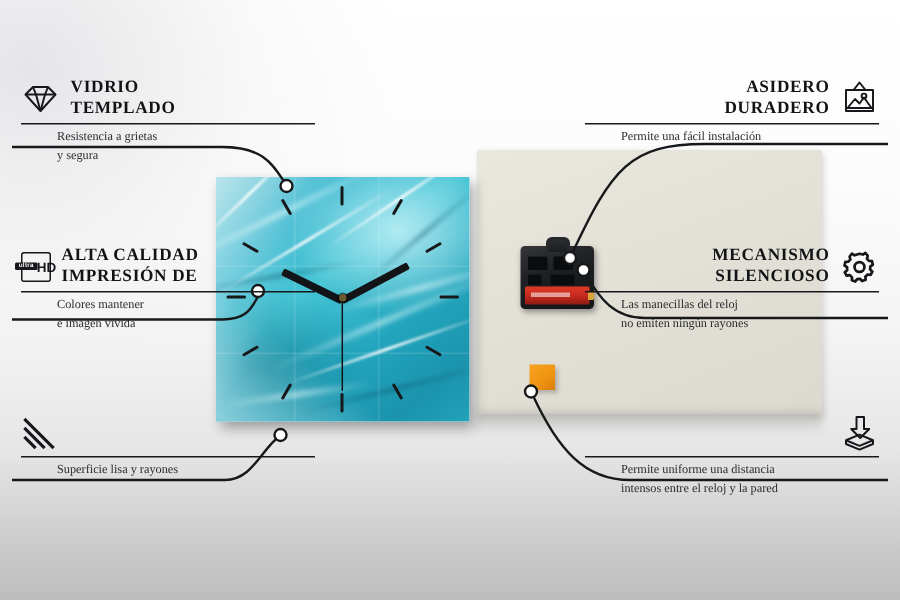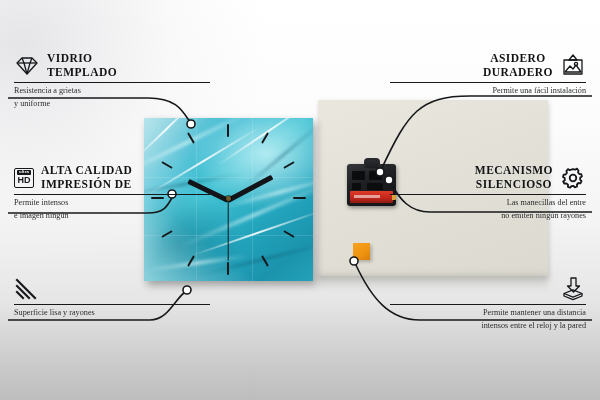--- a/index.html
+++ b/index.html
@@ -129,40 +129,40 @@
   .feat { position:absolute; width:196px; }
   .feat .head { display:flex; align-items:center; gap:7px; }
   .feat.left  .head { justify-content:flex-start; }
   .feat.right .head { justify-content:flex-end; }
   .feat .title {
     font-family:"Liberation Serif", serif;
     font-weight:700; font-size:11.5px; line-height:13.5px;
     letter-spacing:.45px; color:#111315; text-transform:uppercase;
   }
   .feat.left  .title { text-align:left; }
-  .feat.right .title { text-align:center; }
+  .feat.right .title { text-align:right; }
   .rule { height:1px; background:#16181a; margin-top:3px; }
   .feat .desc {
     font-family:"Liberation Serif", serif;
-    font-size:8.2px; line-height:10.2px; color:#2a2c2e; margin-top:3px;
+    font-size:8.2px; line-height:10.2px; color:#2a2c2e; margin-top:3px;margin-left:24px;
   }
   .feat.left  .desc { text-align:left; }
-  .feat.right .desc { text-align:right; }
+  .feat.right .desc { }
   .ico { flex:0 0 auto; width:26px; height:24px; display:block; }
 
   .f1 { left:14px;  top:52px;  }
   .f2 { left:14px;  top:164px; }
   .f3 { left:14px;  top:277px; }
   .f4 { left:390px; top:52px;  }
   .f5 { left:390px; top:164px; }
   .f6 { left:390px; top:277px; }
 
   .hdbadge {
     width:20px; height:20px; border:1.4px solid #15171a; border-radius:2px;
-    display:flex; flex-direction:column; align-items:center; justify-content:center;
+    display:flex; align-items:center; justify-content:center;
     line-height:1; font-family:"Liberation Sans", sans-serif;
   }
   .hdbadge .u { font-size:4.2px; font-weight:700; letter-spacing:.2px; color:#15171a;
                 background:#15171a; color:#fff; padding:0 2px; border-radius:1px; }
   .hdbadge .h { font-size:9px; font-weight:700; color:#15171a; margin-top:1px; }
 </style>
 </head>
 <body>
 
 <div id="stage">
@@ -257,37 +257,37 @@
             <path d="M18 4 L16 9 L13 20"></path>
         </g>
       </svg>
       <div>
         <div class="title">VIDRIO</div>
         <div class="title">TEMPLADO</div>
       </div>
     </div>
     <div class="rule"></div>
     <div class="desc">Resistencia a grietas</div>
-    <div class="desc">y uniforme</div>
+    <div class="desc">y segura</div>
   </div>
 
   <div class="feat left f2">
     <div class="head">
       <div class="hdbadge">
         <span class="u">ultra</span>
         <span class="h">HD</span>
       </div>
       <div>
         <div class="title">ALTA CALIDAD</div>
         <div class="title">IMPRESIÓN DE</div>
       </div>
     </div>
     <div class="rule"></div>
-    <div class="desc">Permite intensos</div>
-    <div class="desc">e imagen ningún</div>
+    <div class="desc">Colores mantener</div>
+    <div class="desc">e imagen vívida</div>
   </div>
 
   <div class="feat left f3">
     <div class="head">
       <svg class="ico" viewBox="0 0 26 24">
         <g stroke="#15171a" stroke-width="2.1" stroke-linecap="square">
           <path d="M3 3 L21 21"></path>
             <path d="M3 9 L15 21"></path>
             <path d="M3 15 L9 21"></path>
         </g>
@@ -323,32 +323,32 @@
         <div class="title">SILENCIOSO</div>
       </div>
       <svg class="ico" viewBox="0 0 26 24">
         <g fill="none" stroke="#15171a" stroke-width="1.8" stroke-linejoin="round">
           <path d="M13 3.2 l2.3 .5 1.6-1.1 1.6 1.9 -.5 1.9 1.3 1.6 2 .1 .6 2.4 -1.7 1.1 -.1 2.1 1.5 1.4 -1.2 2.2 -2-.3 -1.5 1.5 .2 2 -2.3 .9 -1.3-1.5 -2.1 .2 -1.2 1.6 -2.3-.9 .1-2 -1.6-1.4 -2 .3 -1.2-2.2 1.6-1.3 -.1-2.1 -1.7-1.1 .6-2.4 2-.1 1.3-1.6 -.5-1.9 1.6-1.9 1.7 1.1 Z"></path>
           <circle cx="13" cy="12" r="3.3"></circle>
         </g>
       </svg>
     </div>
     <div class="rule"></div>
-    <div class="desc">Las manecillas del entre</div>
+    <div class="desc">Las manecillas del reloj</div>
     <div class="desc">no emiten ningún rayones</div>
   </div>
 
   <div class="feat right f6">
     <div class="head">
       <svg class="ico" viewBox="0 0 26 24">
         <g fill="none" stroke="#15171a" stroke-width="1.3" stroke-linejoin="round">
           <path d="M11 1 H16 V9 H19.5 L13.5 15 L7.5 9 H11 Z"></path>
           <path d="M4 16.5 L13 12.8 L22 16.5 L13 20.2 Z"></path>
           <path d="M4 16.5 V19 L13 22.7 L22 19 V16.5"></path>
         </g>
       </svg>
     </div>
     <div class="rule"></div>
-    <div class="desc">Permite mantener una distancia</div>
+    <div class="desc">Permite uniforme una distancia</div>
     <div class="desc">intensos entre el reloj y la pared</div>
   </div>
 
 </div>
 
 </body></html>

